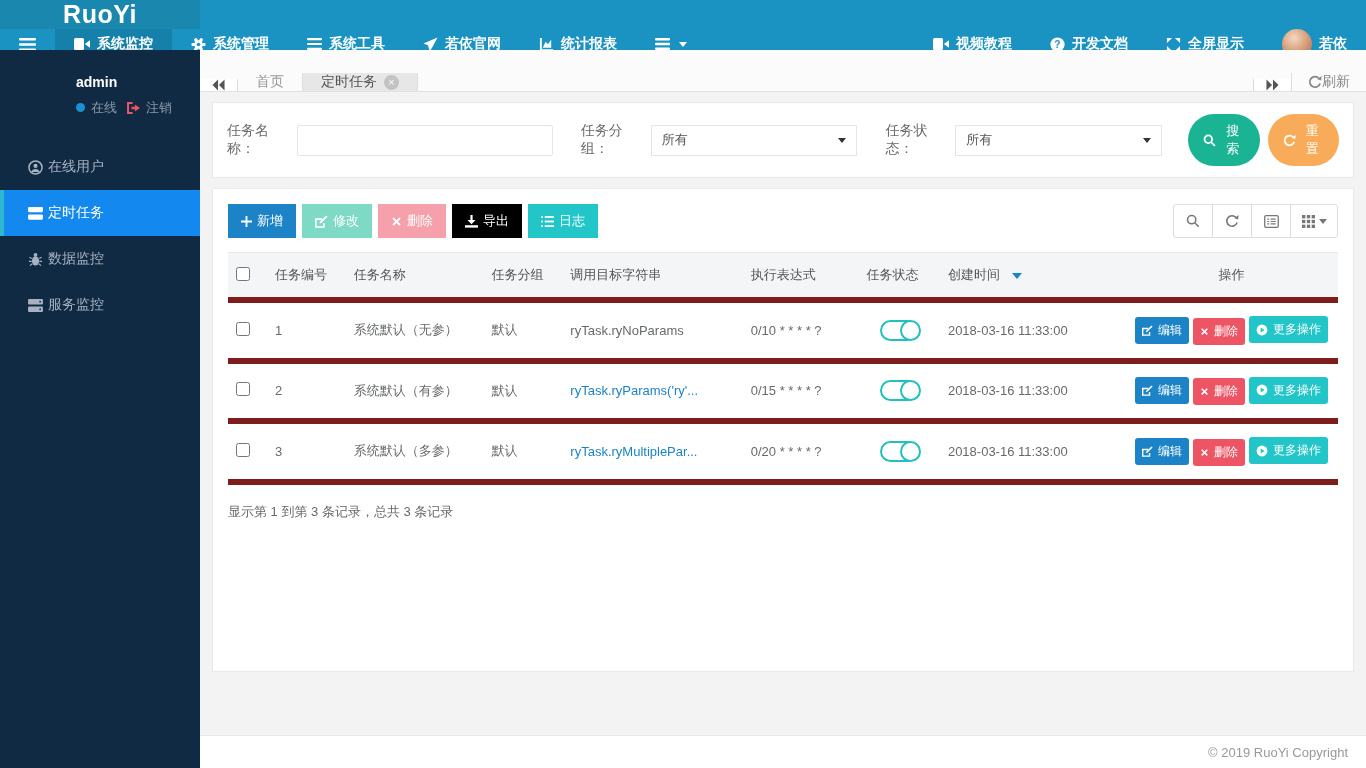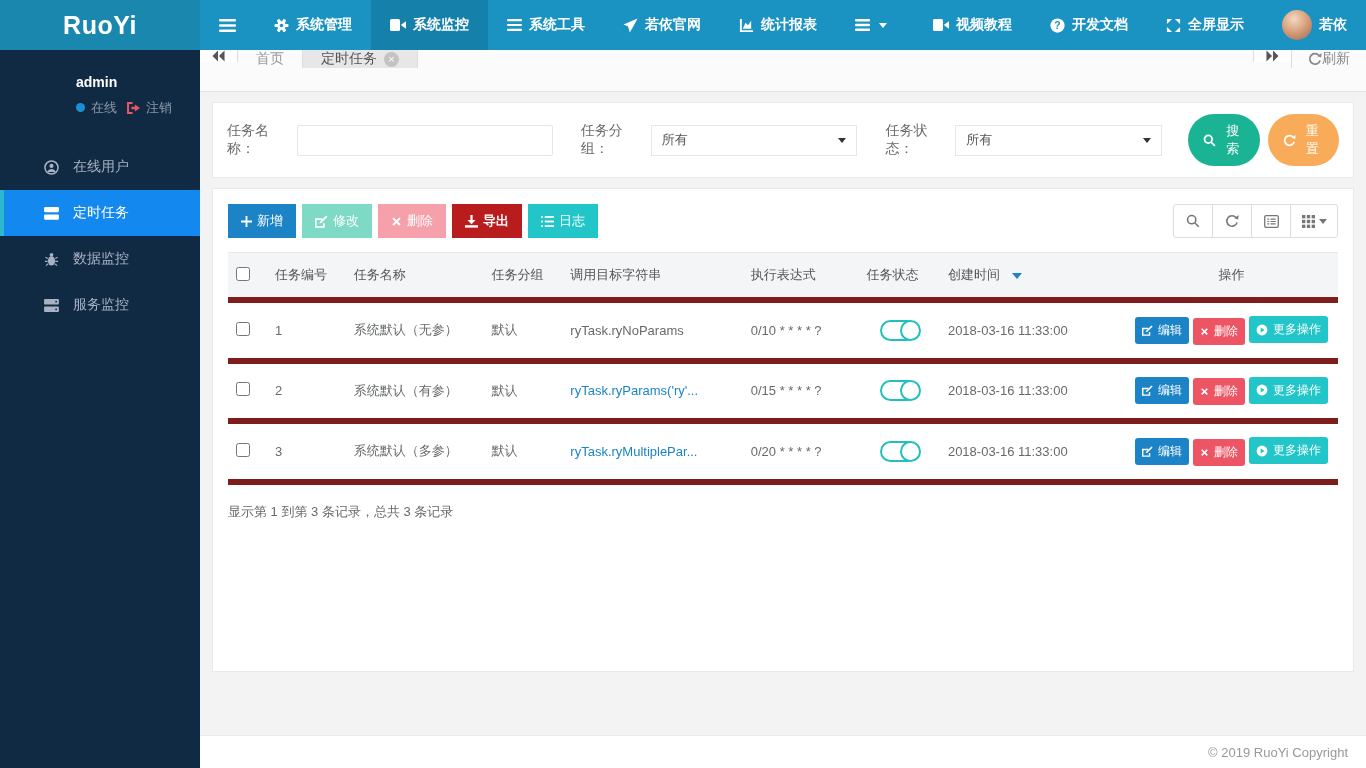--- a/index.html
+++ b/index.html
@@ -1,20 +1,20 @@
 <!DOCTYPE html>
 <html><head>
 <meta charset="utf-8">
 <style>
   * { box-sizing: border-box; margin: 0; padding: 0; }
   html,body { width:1366px; height:768px; overflow:hidden; }
   body { font-family:"Liberation Sans","DejaVu Sans",sans-serif; background:#f3f3f4; color:#676a6c; }
 
   
-  .topbar { height:50px; display:flex; background:#1b93c2; }
+  .topbar { height:50px; display:flex; background:#1b93c2;flex-direction:column; }
   .logo { width:200px; background:#1a87ae; color:#fff; font-size:25px; font-weight:600;
           display:flex; align-items:center; justify-content:center; letter-spacing:.5px; }
   .nav { flex:1; display:flex; align-items:stretch; }
   .nav-item { display:flex; align-items:center; gap:7px; padding:0 19px; font-size:14px;
               font-weight:bold; color:#fff; cursor:pointer; white-space:nowrap; }
   .nav-item.active { background:#1581ab; }
   .nav-spacer { flex:1; }
   .i { display:inline-flex; align-items:center; justify-content:center; }
   .caret-w { width:0; height:0; border-left:4px solid transparent; border-right:4px solid transparent;
              border-top:5px solid #fff; margin-left:2px; }
@@ -25,28 +25,28 @@
   .layout { display:flex; height:718px; }
 
   
   .sidebar { width:200px; background:#102a43; flex-shrink:0; }
   .profile { padding:20px 14px 24px; display:flex; gap:12px; align-items:center; }
   .avatar-lg { width:50px; height:50px; border-radius:50%; flex-shrink:0;
                background:radial-gradient(circle at 40% 28%, #f5ddc8 0%, #dba津 0, #d9a27e 45%, #9c6a50 100%); }
   .p-name { color:#fff; font-weight:bold; font-size:14px; margin-bottom:9px; }
   .p-meta { display:flex; align-items:center; gap:6px; font-size:13px; color:#8b98a7; }
   .status-dot { width:9px; height:9px; border-radius:50%; background:#1d8fd1; display:inline-block; }
-  .menu-item { height:46px; display:flex; align-items:center; gap:14px; padding-left:40px;
+  .menu-item { height:46px; display:flex; align-items:center; gap:5px; padding-left:24px;
                color:#a7b1c2; font-size:14px; cursor:pointer; border-left:4px solid transparent; }
   .menu-item.active { background:#1389f0; color:#fff; border-left-color:#2cb8cf; }
 
   
   .main { flex:1; display:flex; flex-direction:column; min-width:0; }
 
-  .tabbar { height:42px; background:#fbfbfb; display:flex; align-items:flex-start; border-bottom:1px solid #e2e2e2; }
+  .tabbar { height:42px; background:#fbfbfb; display:flex; align-items:flex-end; border-bottom:1px solid #e2e2e2; }
   .tab-btn { width:38px; display:flex; align-items:center; justify-content:center; color:#555;
              border-right:1px solid #ddd; cursor:pointer; background:#fff; }
   .tab { display:flex; align-items:center; gap:7px; padding:0 18px; font-size:14px; color:#999;
          border-right:1px solid #ddd; cursor:pointer; }
   .tab.active { background:#e7e7e7; color:#555; }
   .tab-close { width:15px; height:15px; border-radius:50%; background:#c3c3c3; color:#fff;
                font-size:11px; line-height:15px; text-align:center; }
   .tab-fill { flex:1; }
   .refresh-btn { display:flex; align-items:center; padding:0 16px; color:#888;
                  font-size:14px; border-left:1px solid #ddd; cursor:pointer; }
@@ -71,21 +71,21 @@
   .btn-search { background:#1ab394; margin-left:26px; }
   .btn-reset { background:#f8ac59; margin-left:8px;justify-content:space-between; }
 
   
   .main-card { padding:15px; min-height:484px; }
   .toolbar { display:flex; align-items:flex-start; margin-bottom:14px; }
   .btn-sq { border-radius:0; padding:8px 13px; margin-right:6px; }
   .btn-add { background:#1c84c6; }
   .btn-modify { background:#7ed9c5; }
   .btn-remove { background:#f5a0ab; }
-  .btn-export { background:#b91c1c;font-weight:bold; }
+  .btn-export { background:#000000; }
   .btn-log { background:#23c6c8; }
   .tool-right { margin-left:auto; display:flex; }
   .icon-btn { width:40px; height:34px; background:#fff; border:1px solid #ddd; display:flex;
               align-items:center; justify-content:center; gap:4px; color:#777; cursor:pointer; margin-left:-1px; }
   .icon-btn:first-child { border-radius:3px 0 0 3px; }
   .icon-btn:last-child { border-radius:0 3px 3px 0; width:48px; }
   .caret-g { width:0; height:0; border-left:4px solid transparent; border-right:4px solid transparent;
              border-top:5px solid #777; }
 
   
@@ -119,40 +119,40 @@
   <div class="nav">
     <div class="nav-item">
       <span class="i">
         <svg width="17" height="13" viewBox="0 0 17 13" fill="currentColor">
             <rect width="17" height="2.4" rx="1"></rect>
             <rect y="5.3" width="17" height="2.4" rx="1"></rect>
             <rect y="10.6" width="17" height="2.4" rx="1"></rect>
           </svg>
       </span>
     </div>
+    <div class="nav-item active">
+      <span class="i">
+        <svg width="16" height="12" viewBox="0 0 16 12" fill="currentColor">
+            <rect width="10" height="12" rx="1.6"></rect>
+            <path d="M10.8 6 16 2.2v7.6z"></path>
+          </svg>
+      </span>
+      <span>系统监控</span>
+    </div>
     <div class="nav-item">
       <span class="i">
         <svg width="15" height="15" viewBox="0 0 16 16" fill="currentColor">
             <rect x="0.5" y="6.3" width="15" height="3.4" rx="1.2"></rect>
             <rect x="0.5" y="6.3" width="15" height="3.4" rx="1.2" transform="rotate(60 8 8)"></rect>
             <rect x="0.5" y="6.3" width="15" height="3.4" rx="1.2" transform="rotate(120 8 8)"></rect>
             <circle cx="8" cy="8" r="4.6"></circle>
             <circle cx="8" cy="8" r="1.9" fill="#1b93c2"></circle>
           </svg>
       </span>
       <span>系统管理</span>
-    </div>
-    <div class="nav-item active">
-      <span class="i">
-        <svg width="16" height="12" viewBox="0 0 16 12" fill="currentColor">
-            <rect width="10" height="12" rx="1.6"></rect>
-            <path d="M10.8 6 16 2.2v7.6z"></path>
-          </svg>
-      </span>
-      <span>系统监控</span>
     </div>
     <div class="nav-item">
       <span class="i">
         <svg width="15" height="12" viewBox="0 0 15 12" fill="currentColor">
             <rect width="15" height="2.2" rx="1"></rect>
             <rect y="4.9" width="15" height="2.2" rx="1"></rect>
             <rect y="9.8" width="15" height="2.2" rx="1"></rect>
           </svg>
       </span>
       <span>系统工具</span>

